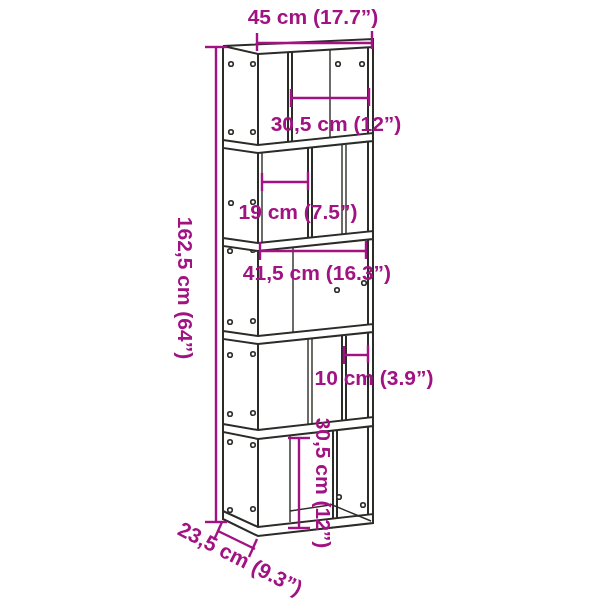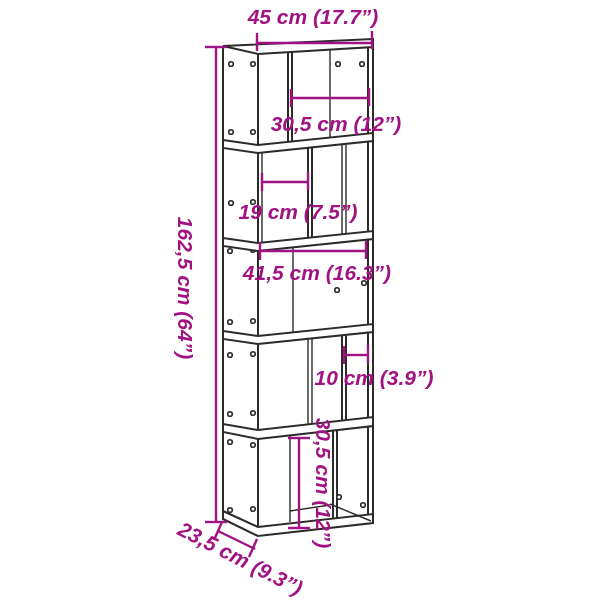--- a/index.html
+++ b/index.html
@@ -7,21 +7,21 @@
     --outline:#2b2b28;
     --background:#ffffff;
   }
   html,body{margin:0;padding:0;}
   body{
     width:600px;height:600px;
     background:var(--background);
     font-family:"Liberation Sans", sans-serif;
     overflow:hidden;
   }
-  .stage{width:600px;height:600px;position:relative;font-style:italic;}
+  .stage{width:600px;height:600px;position:relative;}
   svg{display:block;}
   .edge{stroke:var(--outline);stroke-width:2;fill:none;stroke-linecap:butt;}
   .edge-thin{stroke:var(--outline);stroke-width:1.4;fill:none;}
   .face{fill:#ffffff;stroke:var(--outline);stroke-width:2;stroke-linejoin:miter;}
   .hole{fill:#ffffff;stroke:var(--outline);stroke-width:1.6;}
   .dim-line{stroke:var(--dimension);stroke-width:2.4;fill:none;stroke-linecap:butt;}
   .dim-text{
     fill:var(--dimension);
     font-family:"Liberation Sans", sans-serif;
     font-size:21px;

